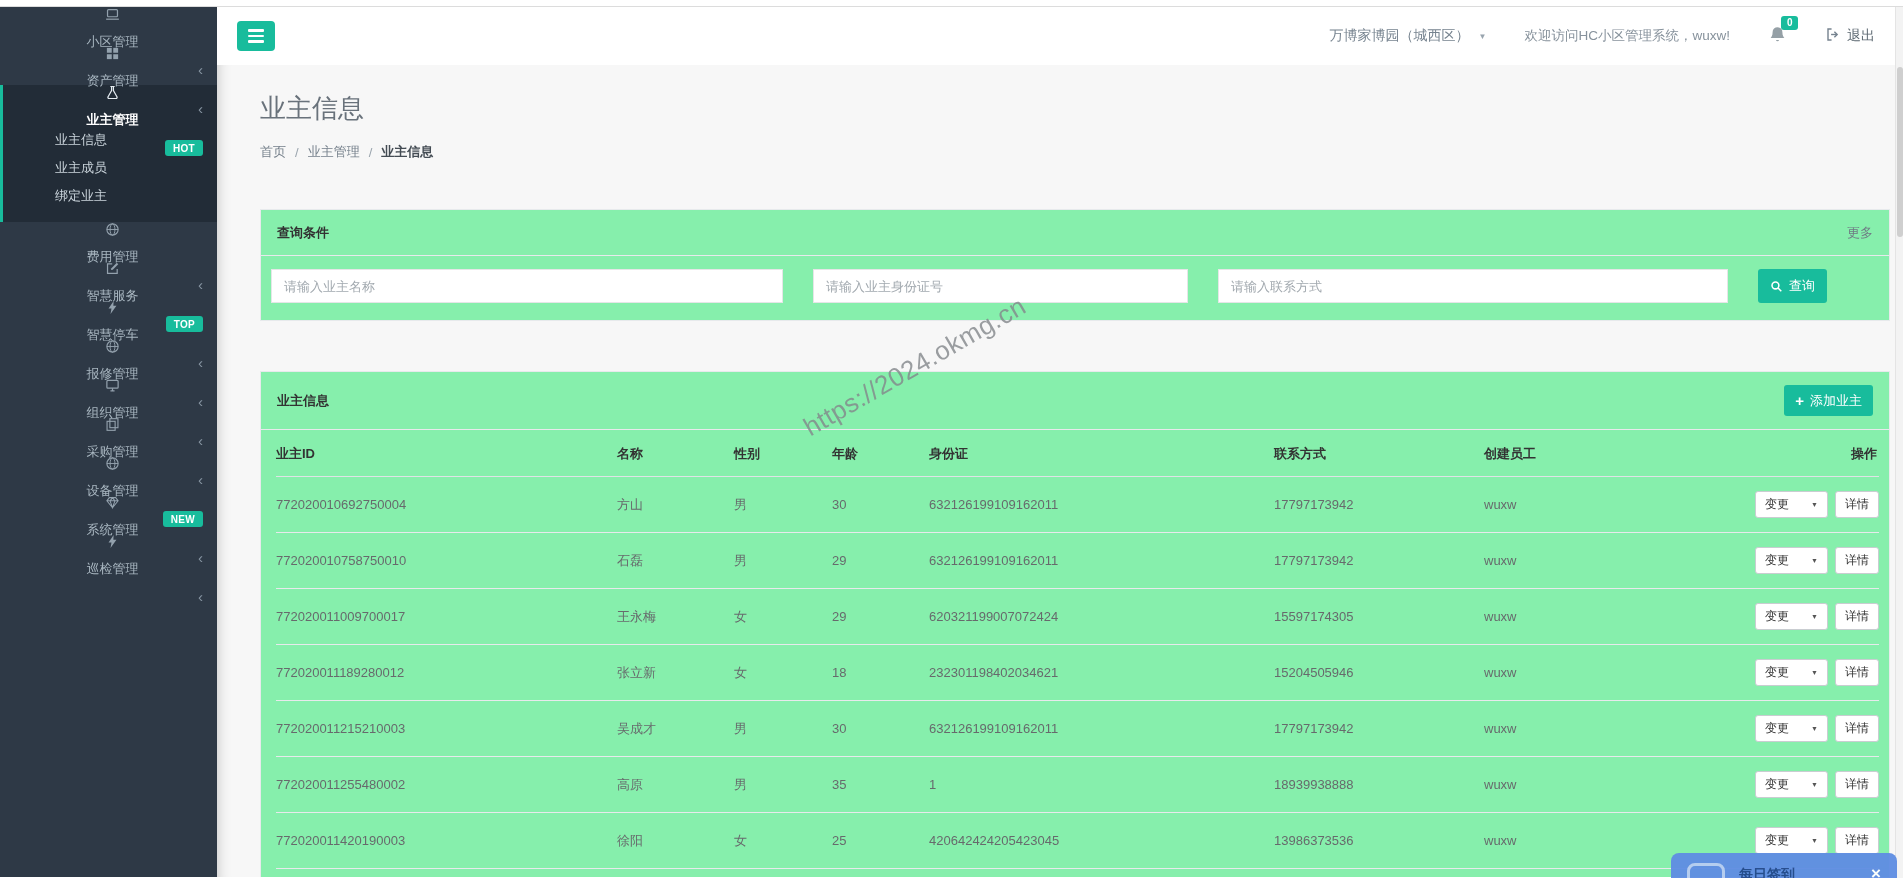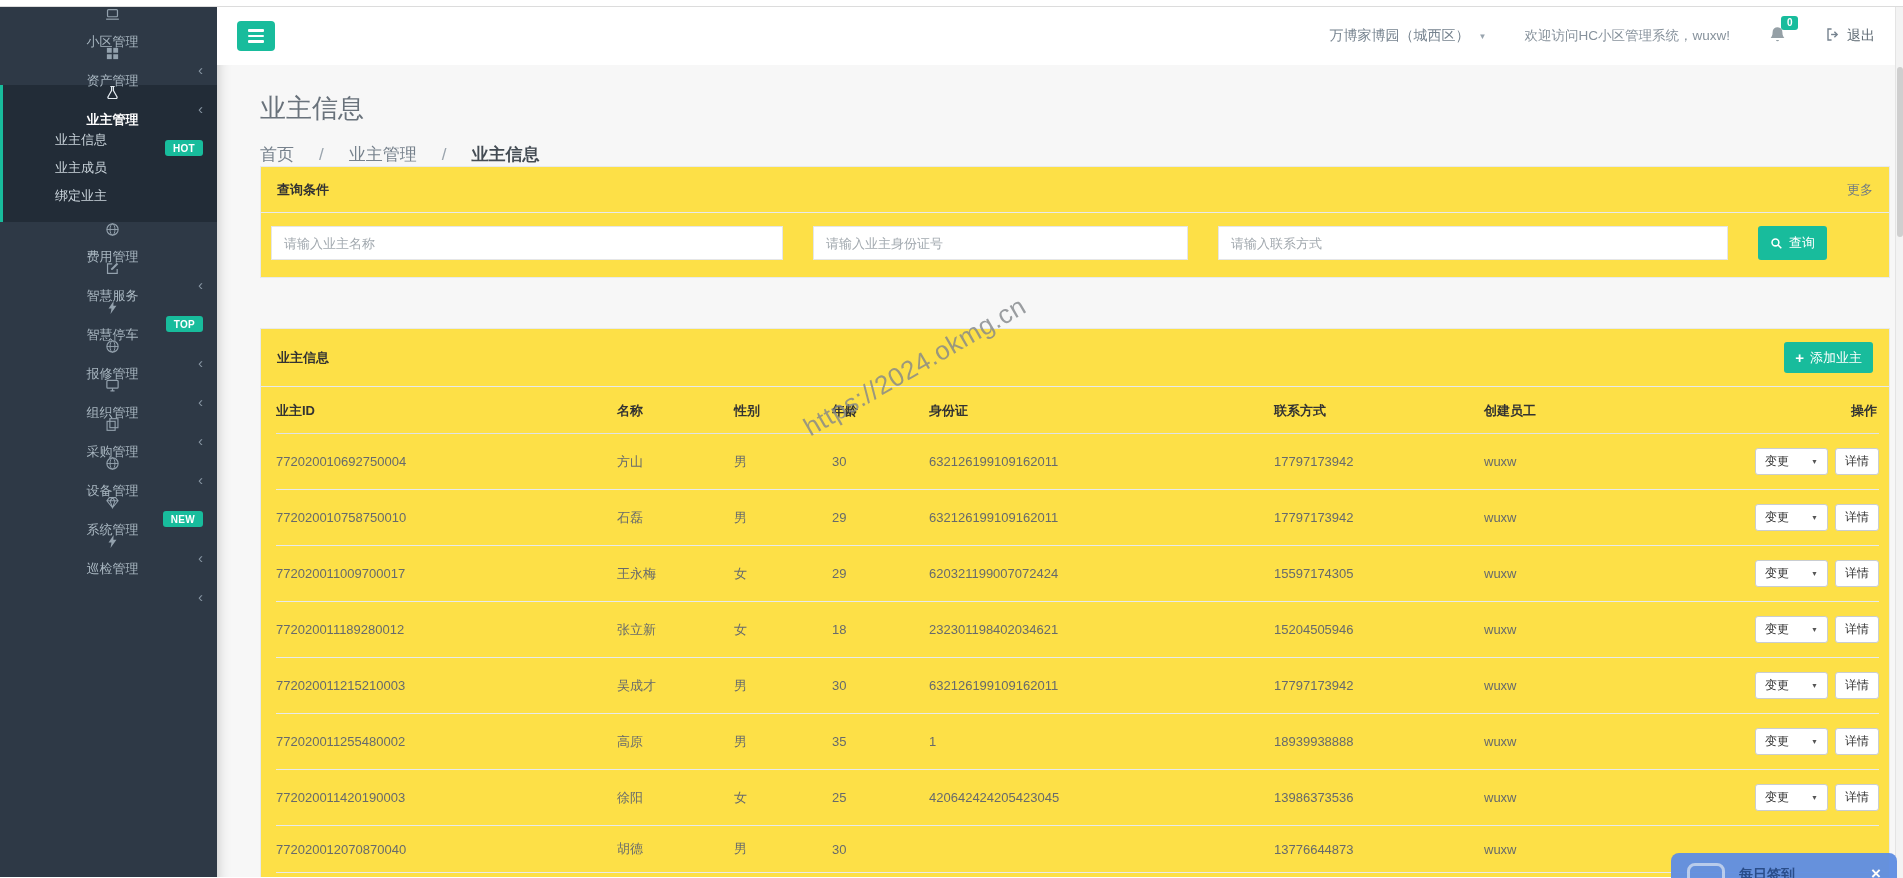--- a/index.html
+++ b/index.html
@@ -49,26 +49,26 @@
   .nav-bell svg{width:19px;height:19px;}
   .nav-badge{position:absolute;top:-9px;right:-11px;background:var(--accent);color:#fff;
     font-size:10px;font-weight:bold;padding:1.5px 5.5px;border-radius:3px;}
   .nav-logout{display:flex;align-items:center;gap:7px;color:#5b6770;font-size:14px;cursor:pointer;}
   .nav-logout svg{width:15px;height:15px;color:#76838f;}
 
   
   .content{flex:1;background:#f7f7f7;padding:16px 13px 0 43px;overflow:hidden;
     box-shadow:inset 14px 0 14px -14px rgba(0,0,0,.22);}
   .page-title{font-size:26px;font-weight:300;color:#69727b;margin:10px 0 17px;}
-  .breadcrumb{font-size:17px;color:#76818c;display:flex;gap:25px;align-items:center;}
+  .breadcrumb{font-size:13px;color:#76818c;margin-bottom:48px;display:flex;gap:9px;align-items:center;}
   .breadcrumb .sep{color:#9aa4ad;}
   .breadcrumb .crumb{cursor:pointer;}
   .breadcrumb .current{font-weight:bold;color:#444c54;}
 
-  .panel{background:#fde047;border:1px solid #e7eaec;}
+  .panel{background:#86efac;border:1px solid #e7eaec;}
   .panel-head{display:flex;align-items:center;justify-content:space-between;
     padding:0 16px;border-bottom:1px solid #e7eaec;}
   .panel-title{font-size:13px;font-weight:bold;color:#333;}
   .panel.query{margin-bottom:50px;}
   .panel.query .panel-head{height:46px;}
   .panel.tablep .panel-head{height:58px;}
   .more-link{font-size:13px;color:#6f7a84;cursor:pointer;}
 
   .query-body{padding:13px 10px 17px;display:flex;align-items:center;}
   .q-input{height:34px;border:1px solid #e5e6e7;background:#fff;padding:0 12px;

